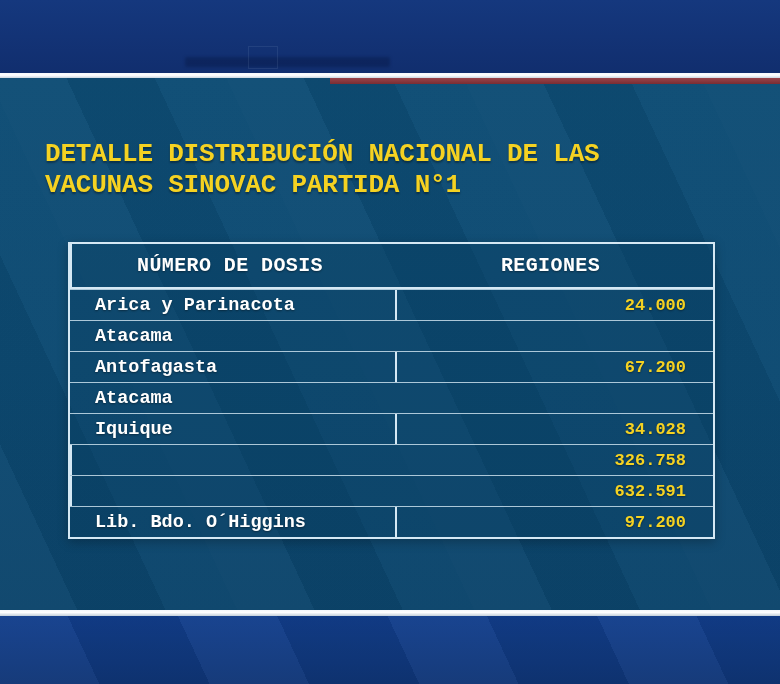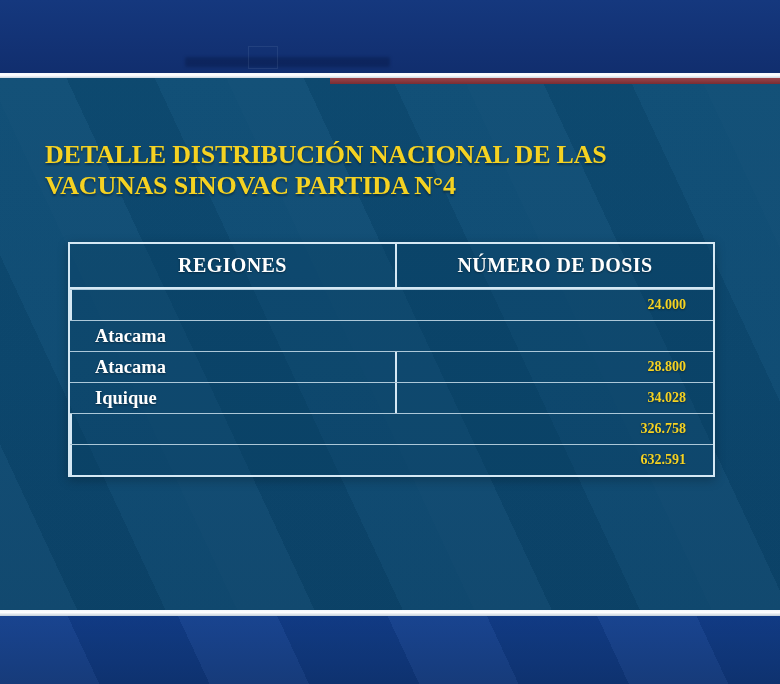--- a/index.html
+++ b/index.html
@@ -1,21 +1,21 @@
 <!DOCTYPE html>
 <html style="--top-band: #15387e; --middle-bg: #0d4a72; --bottom-band: #123e8c; --accent-yellow: #f5d222; --divider-red: #99444a; --table-border: #d5e8f4; --text-white: #ffffff;"><head>
 <meta charset="utf-8">
 <style>
   * { box-sizing: border-box; margin: 0; padding: 0; }
   html, body { background: #000; }
   .stage {
     position: relative;
     width: 780px; height: 684px;
     overflow: hidden;
-    font-family: Liberation Serif, serif;
+    font-family: Liberation Mono, monospace;
     font-weight: bold;
   }
 
   
   .top-band {
     position: absolute; left: 0; top: 0; width: 780px; height: 73px;
     background: linear-gradient(180deg, var(--top-band, #15387e) 0%, #112e6e 100%);
   }
   .ghost-bar {
     position: absolute; left: 185px; top: 57px; width: 205px; height: 10px;
@@ -100,67 +100,75 @@
     color: var(--text-white, #ffffff);
     font-size: 18.5px;
     text-shadow: 0 1px 2px rgba(0, 0, 0, 0.4);
     white-space: nowrap;
   }
   .cell-doses {
     flex: 1; display: flex; align-items: center; justify-content: flex-end;
     padding-right: 27px;
     border-left: 2px solid var(--table-border, #d5e8f4);
     color: var(--accent-yellow, #f5d222);
-    font-size: 14px;
+    font-size: 17px;
     text-shadow: 0 1px 2px rgba(0, 0, 0, 0.4);
   }
 </style>
 </head>
 <body>
 
 <div class="stage">
 
   <div class="top-band">
     <div class="ghost-bar"></div>
     <div class="ghost-box"></div>
   </div>
   <div class="top-line"></div>
   <div class="red-line"></div>
 
   <div class="middle"></div>
 
   <div class="title">
     <div>DETALLE DISTRIBUCIÓN NACIONAL DE LAS</div>
-    <div>VACUNAS SINOVAC PARTIDA N°4</div>
+    <div>VACUNAS SINOVAC PARTIDA N°1</div>
   </div>
 
   <div class="dose-table">
     <div class="thead">
+      <div class="th th-doses">NÚMERO DE DOSIS</div>
       <div class="th th-regions">REGIONES</div>
-      <div class="th th-doses">NÚMERO DE DOSIS</div>
     </div>
 
     <div class="trow">
+      <div class="cell-region">Arica y Parinacota</div>
       <div class="cell-doses">24.000</div>
     </div>
     <div class="trow">
       <div class="cell-region">Atacama</div>
     </div>
     <div class="trow">
+      <div class="cell-region">Antofagasta</div>
+      <div class="cell-doses">67.200</div>
+    </div>
+    <div class="trow">
       <div class="cell-region">Atacama</div>
-      <div class="cell-doses">28.800</div>
     </div>
     <div class="trow">
       <div class="cell-region">Iquique</div>
       <div class="cell-doses">34.028</div>
     </div>
     <div class="trow">
       <div class="cell-doses">326.758</div>
     </div>
     <div class="trow">
       <div class="cell-doses">632.591</div>
     </div>
+    <div class="trow">
+      <div class="cell-region">Lib. Bdo. O´Higgins</div>
+      <div class="cell-doses">97.200</div>
+    </div>
   </div>
 
   <div class="bottom-line"></div>
   <div class="bottom-band"></div>
 
 </div>
 
 </body></html>

